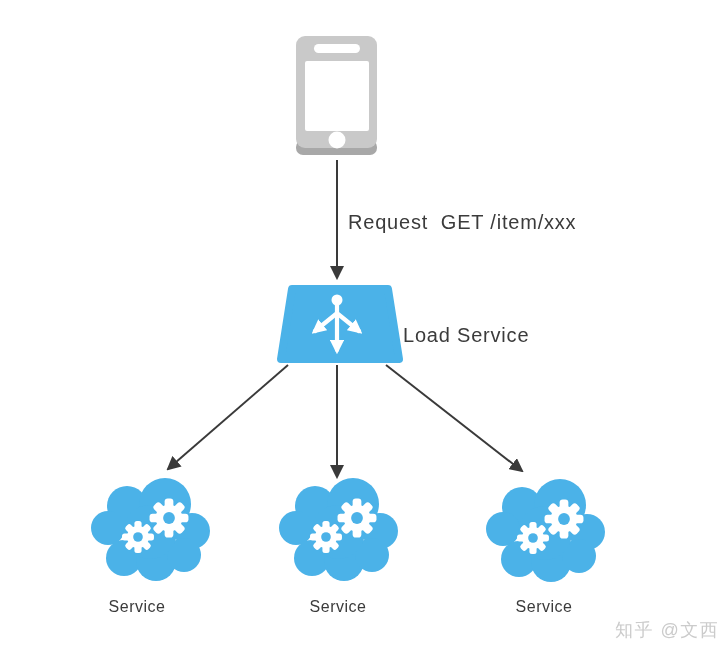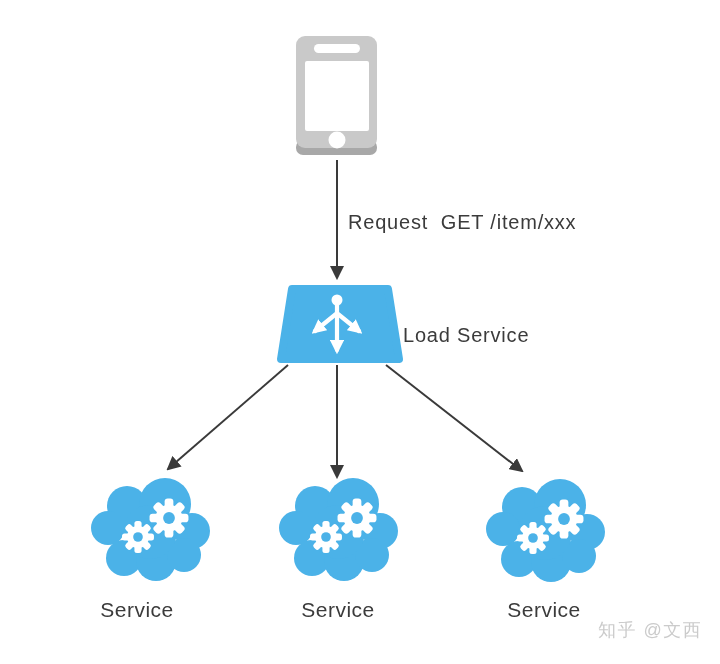--- a/index.html
+++ b/index.html
@@ -4,25 +4,25 @@
 <style>
   html,body{margin:0;padding:0;background:#ffffff;}
   .stage{
     position:relative;width:720px;height:664px;background:#ffffff;
     font-family:"Liberation Sans",sans-serif;overflow:hidden;
   }
   .stage svg{position:absolute;left:0;top:0;}
   .lbl{position:absolute;color:#3b3b3b;white-space:pre;line-height:1.2;}
   .request-label{left:348px;top:210px;font-size:20px;letter-spacing:0.8px;}
   .lb-label{left:403px;top:323px;font-size:20px;letter-spacing:0.8px;}
-  .service-label{top:597px;font-size:21px;letter-spacing:0.5px;transform:translateX(-50%);}
+  .service-label{top:597px;font-size:16px;letter-spacing:0.5px;transform:translateX(-50%);}
   .service-1{left:137px;}
   .service-2{left:338px;}
   .service-3{left:544px;}
-  .watermark{left:598px;top:620px;font-size:18px;color:#cbcbcb;letter-spacing:1.5px;}
+  .watermark{left:615px;top:620px;font-size:18px;color:#cbcbcb;letter-spacing:1.5px;}
 </style>
 </head>
 <body>
 
 <div class="stage">
 
   <svg width="720" height="664" viewBox="0 0 720 664">
     <defs>
       <marker id="mDark" viewBox="0 0 10 10" refX="8.5" refY="5" markerWidth="7" markerHeight="7" orient="auto">
         <path d="M0,0 L10,5 L0,10 Z" fill="#3a3a3a"></path>

